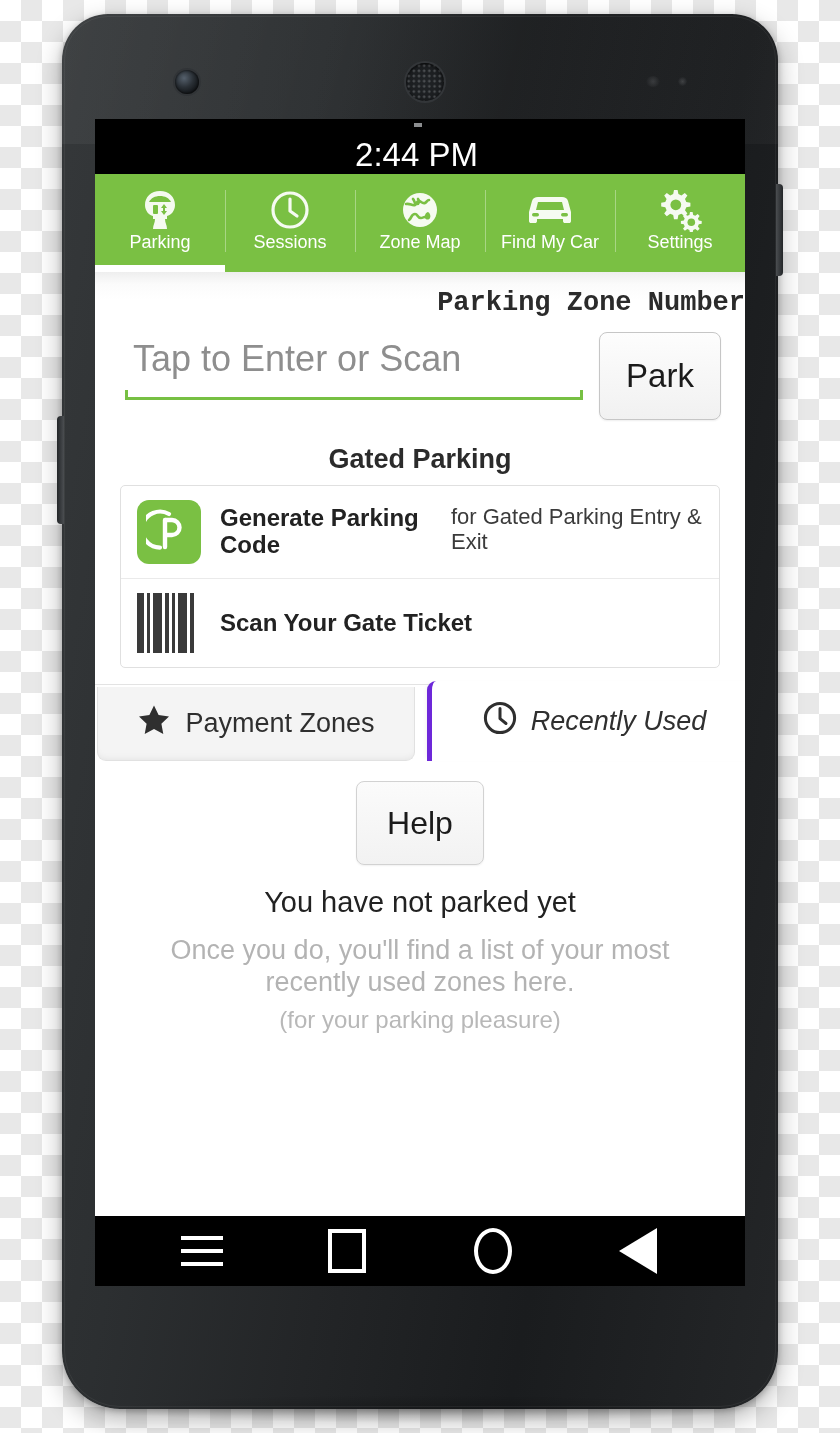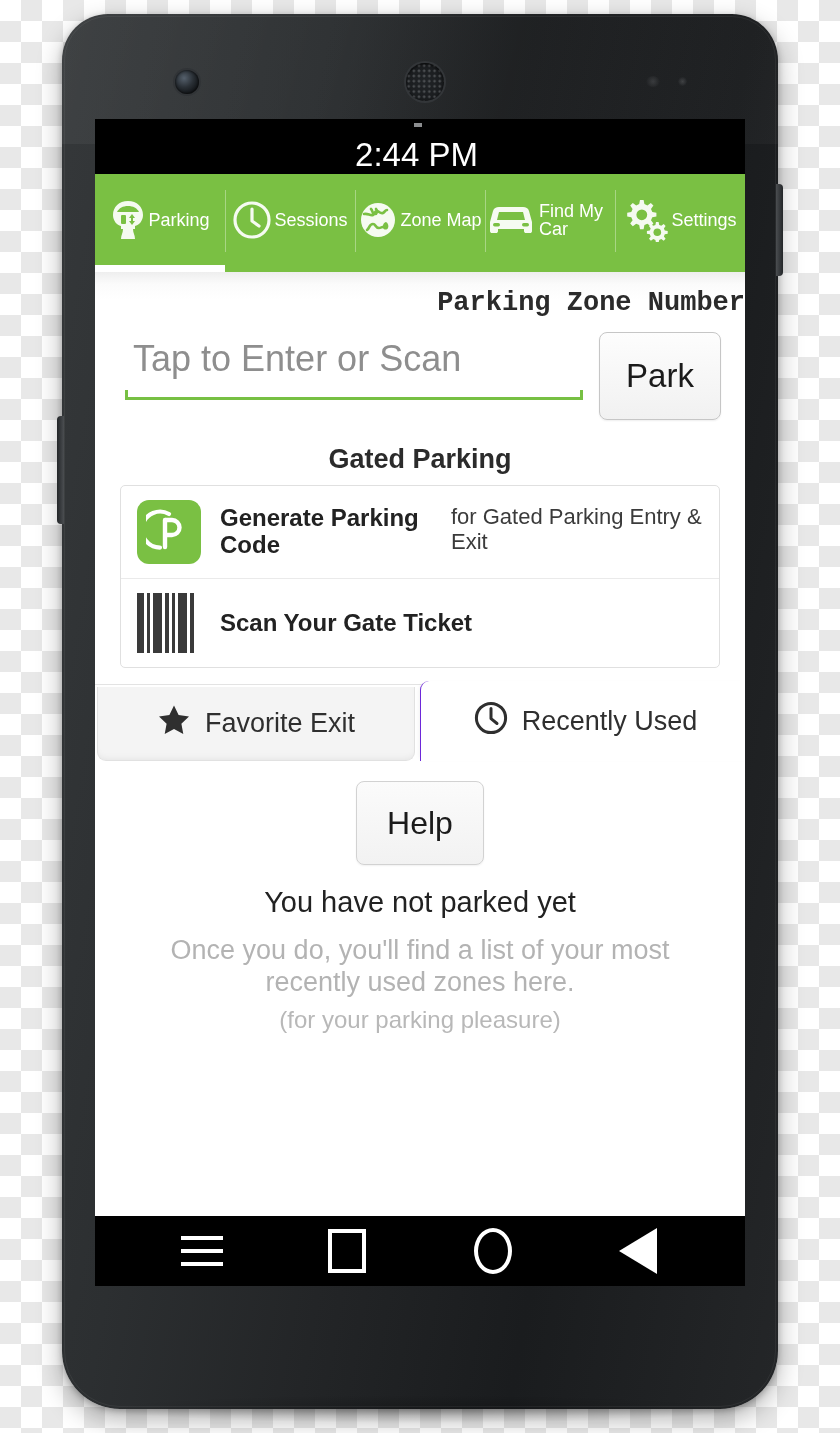--- a/index.html
+++ b/index.html
@@ -203,21 +203,21 @@
   .navbar {
     height: 98px;
     background: #7ac043;
     display: flex;
     align-items: stretch;
     position: relative;
   }
   .nav-tab {
     flex: 1;
     display: flex;
-    flex-direction: row;
+    flex-direction: column;
     align-items: center;
     justify-content: center;
     gap: 2px;
     position: relative;
     color: #ffffff;
     padding-bottom: 6px;
   }
   .nav-tab + .nav-tab::before {
     content: "";
     position: absolute;
@@ -381,28 +381,29 @@
   .subtab-fav {
     left: 2px;
     width: 318px;
     background: #f4f4f4;
     border: 1px solid #e1e1e1;
     border-top: none;
     border-radius: 0 0 9px 9px;
     box-shadow: inset 0 -5px 8px -6px rgba(0,0,0,0.10);
   }
   .subtab-recent {
-    left: 325px;
+    left: 332px;
     width: 330px;
     background: #ffffff;
-    border-left: 1px solid #6d28d9;
+    border-left: 5px solid #6d28d9;
     border-radius: 9px 9px 0 0;
     top: -4px;
     height: 80px;
     box-shadow: -3px 0 5px -3px rgba(0,0,0,0.08);
+    font-style: italic;
   }
 
   .help-button {
     position: absolute;
     left: 50%;
     transform: translateX(-50%);
     top: 96px;
     width: 128px;
     height: 84px;
     border: 1px solid #d2d2d2;
@@ -611,21 +612,21 @@
         </div>
       </div>
 
       <div class="subtabs-shell">
         <div class="subtab subtab-fav">
           <span>
             <svg width="34" height="32" viewBox="0 0 34 32">
               <path d="M17 1.5 L21.6 11 L32 12.4 L24.4 19.7 L26.3 30 L17 25.1 L7.7 30 L9.6 19.7 L2 12.4 L12.4 11 Z" fill="#2f2f2f"></path>
             </svg>
           </span>
-          <span>Favorite Exit</span>
+          <span>Payment Zones</span>
         </div>
         <div class="subtab subtab-recent">
           <span>
             <svg width="34" height="34" viewBox="0 0 34 34">
               <circle cx="17" cy="17" r="14.6" fill="none" stroke="#2f2f2f" stroke-width="3"></circle>
               <path d="M17 7.5 L17 17.6 L23 22.5" fill="none" stroke="#2f2f2f" stroke-width="3" stroke-linecap="round" stroke-linejoin="round"></path>
             </svg>
           </span>
           <span>Recently Used</span>
         </div>

